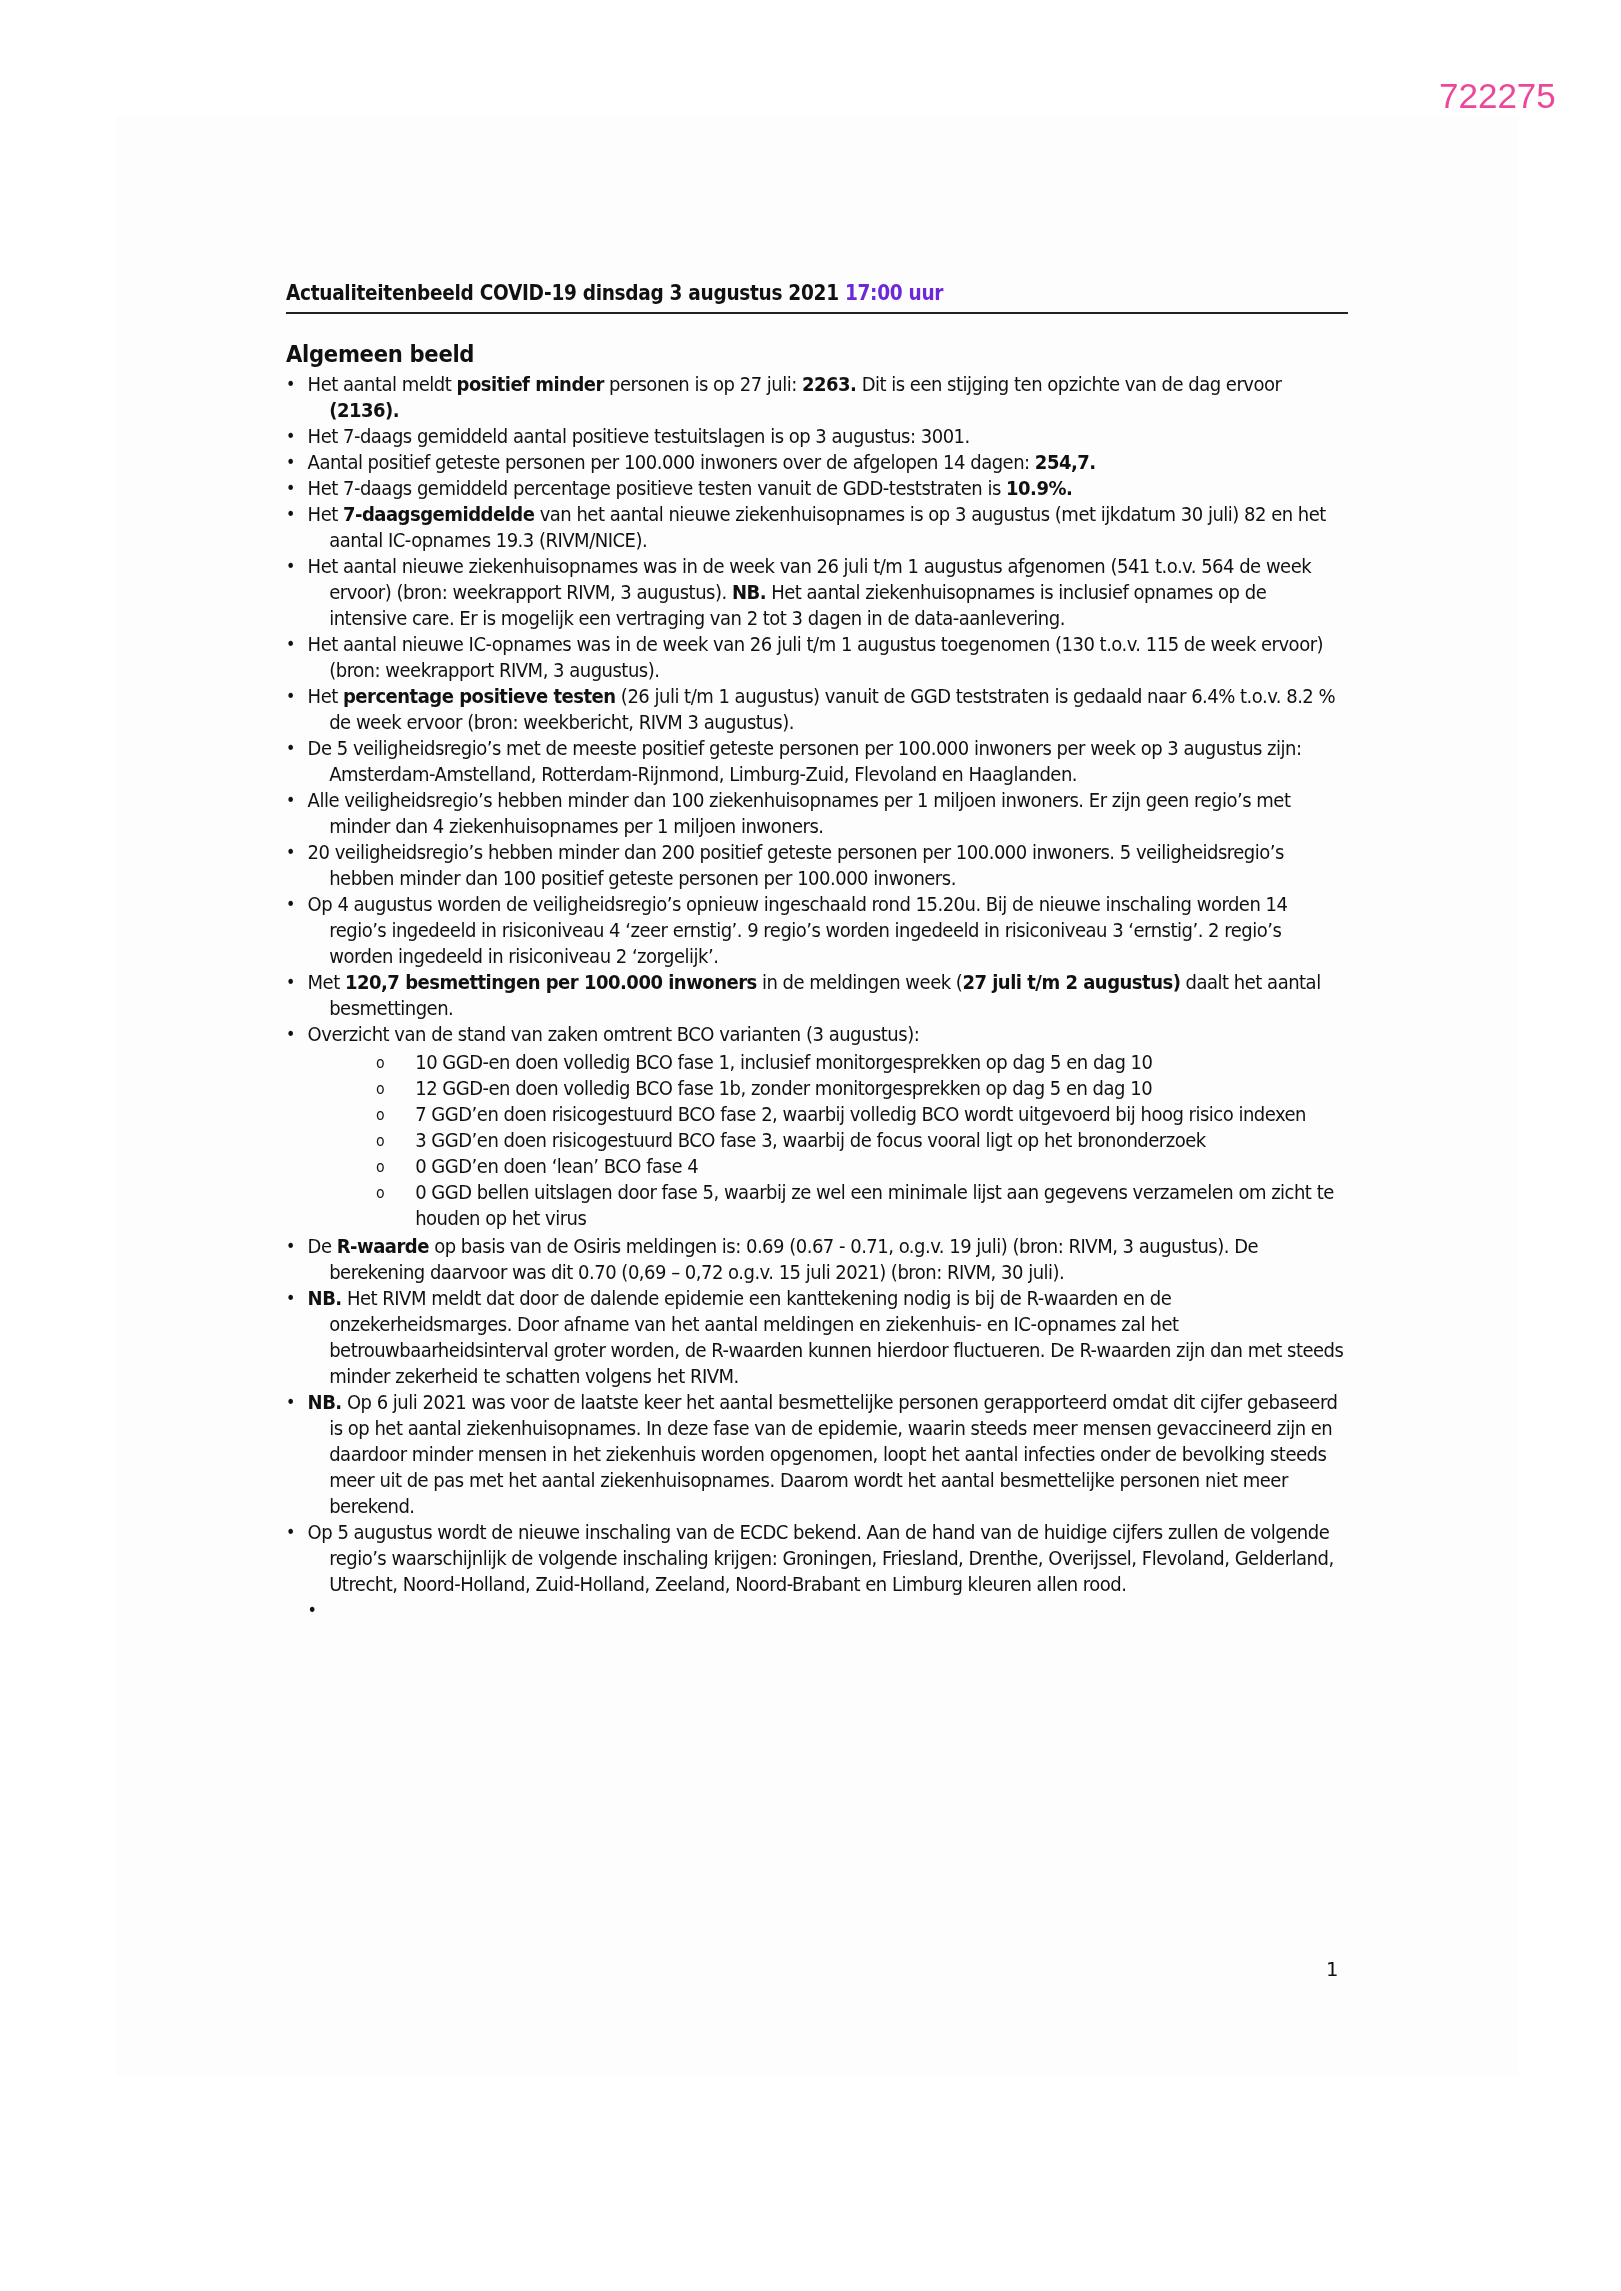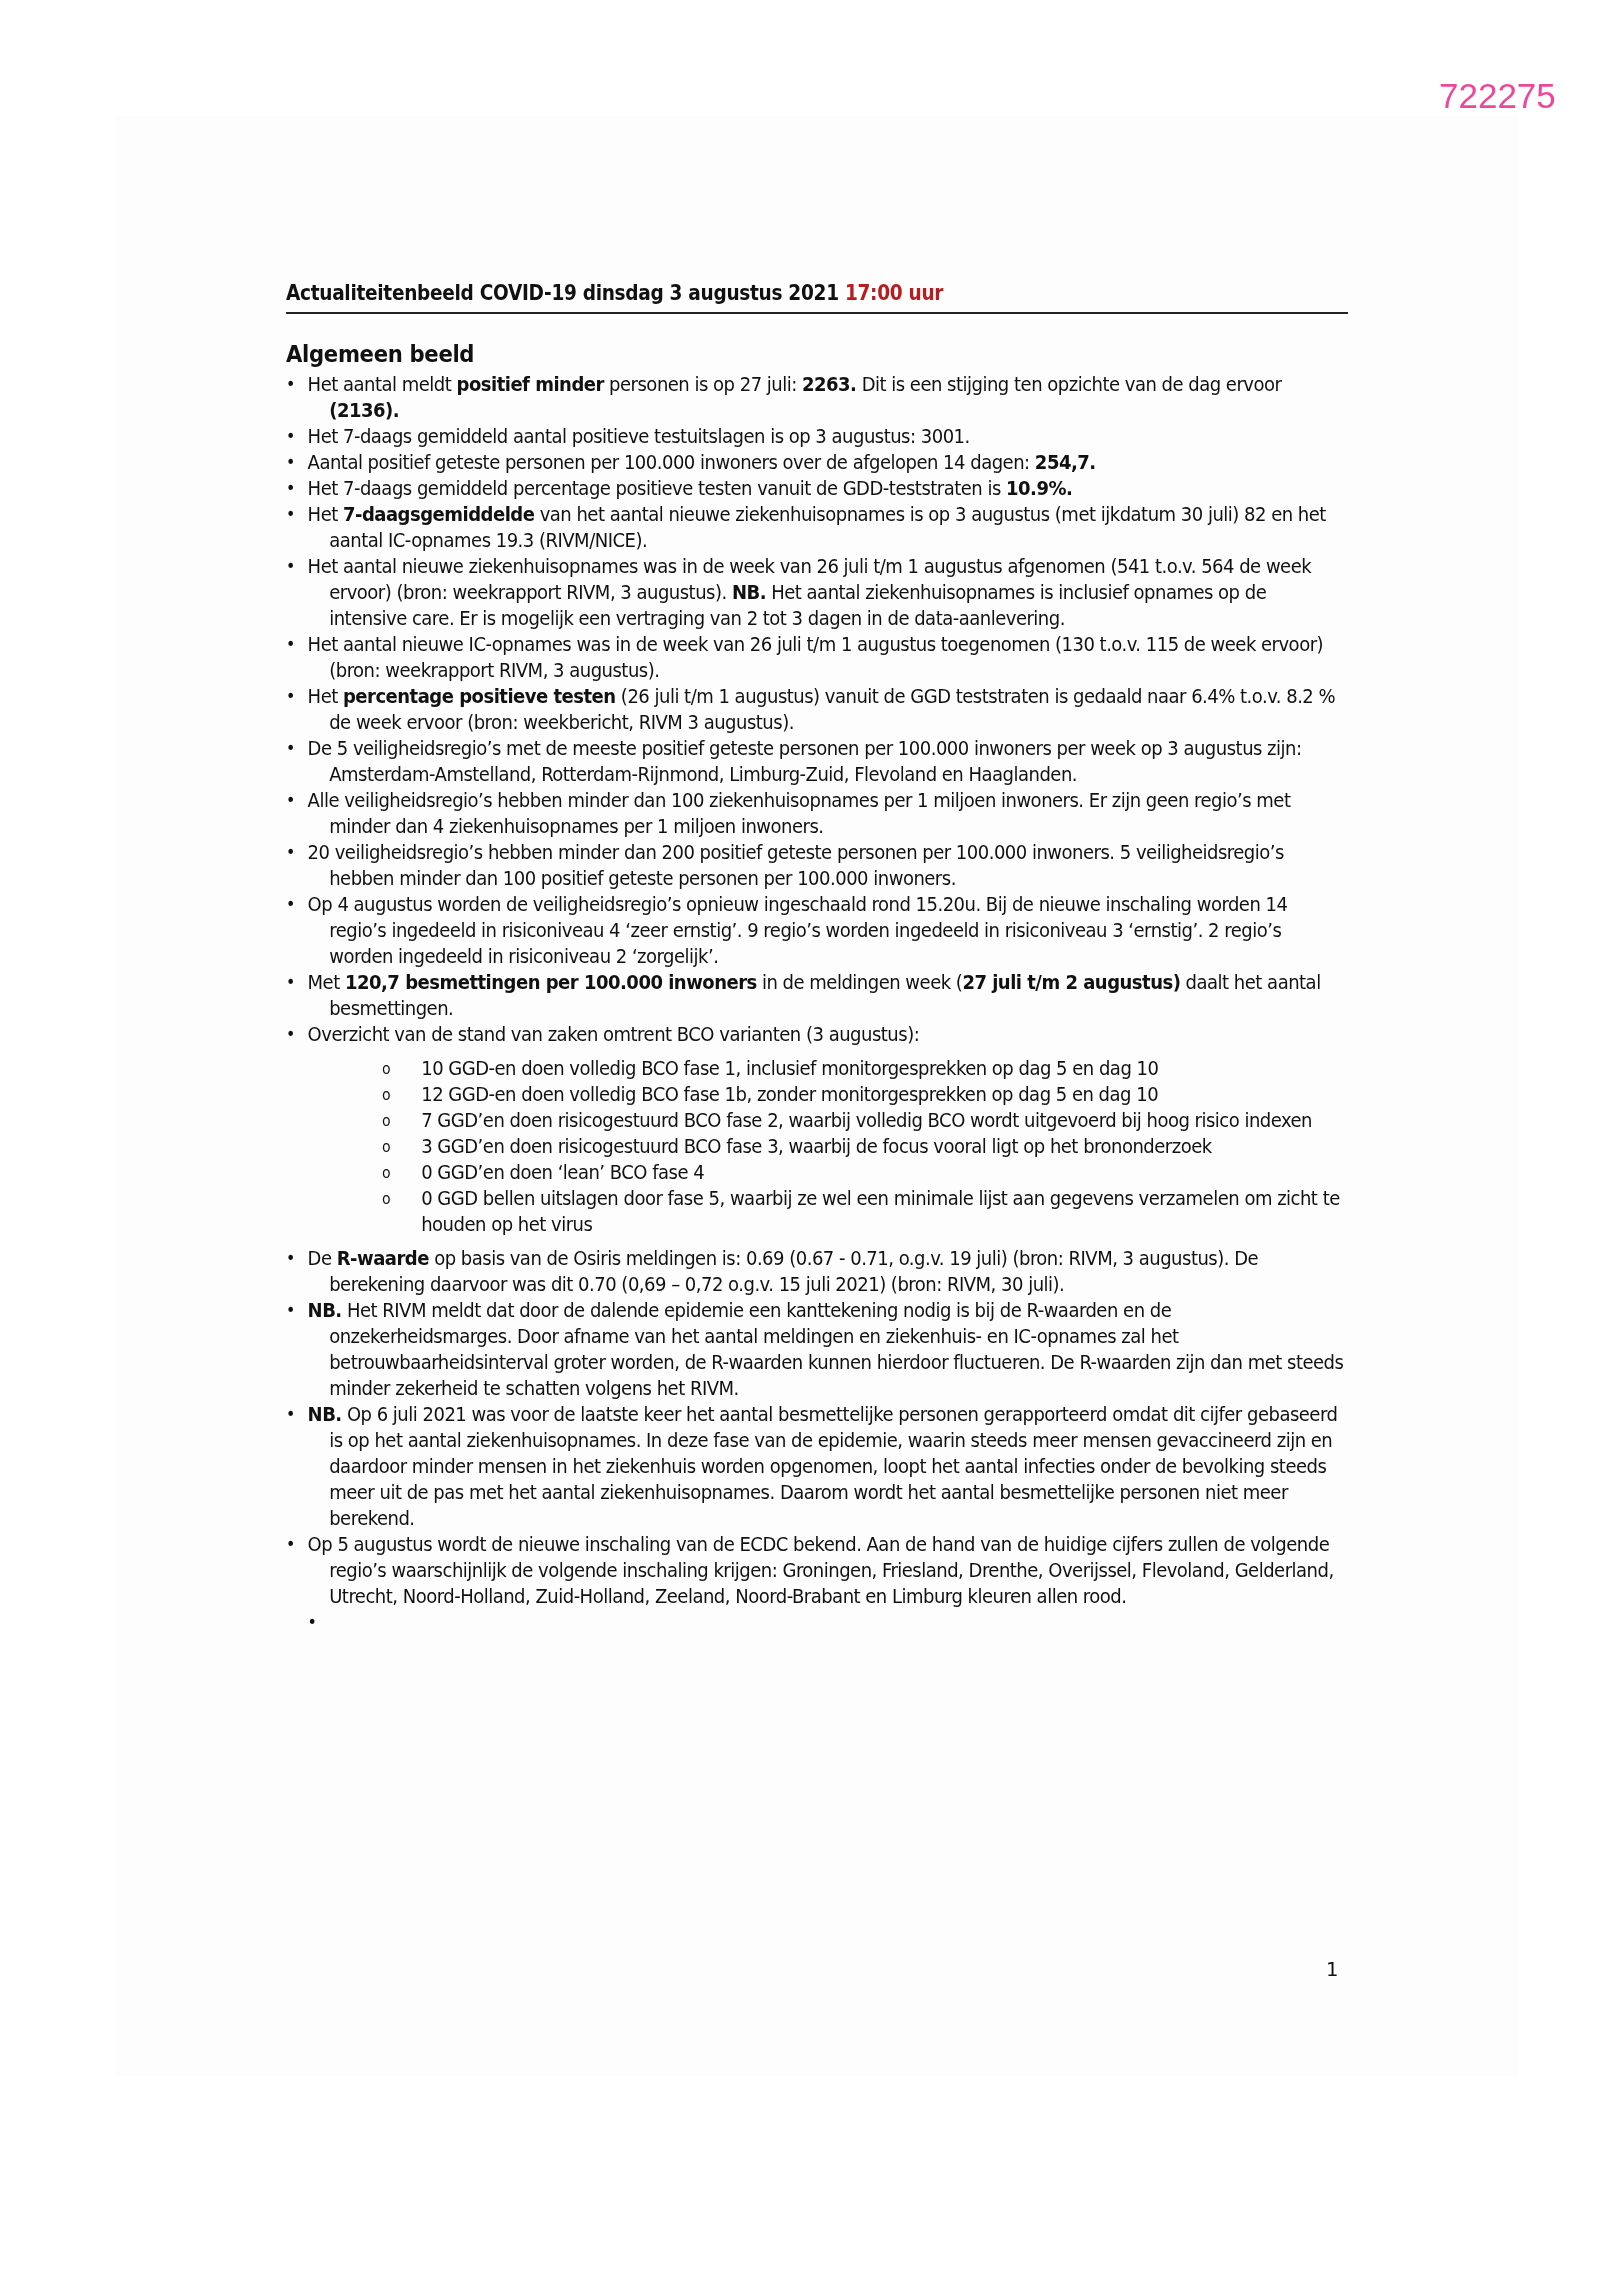--- a/index.html
+++ b/index.html
@@ -17,30 +17,30 @@
     font-family: "Liberation Sans", sans-serif; font-size: 35px; color: #ec4899;
   }
   .page {
     position: absolute; left: 286px; top: 280px; width: 1062px;
     font-size: 20px; line-height: 26px; letter-spacing: -0.5px;
   }
   .title {
     font-weight: bold; font-size: 20.6px; padding-bottom: 5.9px;
     border-bottom: 2px solid #222; letter-spacing: -0.3px;
   }
-  .title .red { color: #b91c1c; }
+  .title .red { color: #6d28d9; }
   .heading { font-weight: bold; font-size: 23.5px; margin-top: 27.4px; margin-bottom: 3.9px; letter-spacing: -0.3px; }
   ul.bullets { list-style: none; margin: 0; padding: 0; }
   ul.bullets > li { position: relative; padding-left: 21.6px; text-indent: 0; }
   ul.bullets > li::before {
     content: "\2022"; position: absolute; left: 0; top: 0; font-size: 17.6px;
   }
   
   ul.bullets > li p { margin: 0; padding-left: 21.6px; text-indent: -21.6px; }
-  ul.sub { list-style: none; margin: 8px; padding: 0 0 0 84px; }
+  ul.sub { list-style: none; margin: 2px; padding: 0 0 0 84px; }
   ul.sub > li { position: relative; padding-left: 21.6px; }
   ul.sub > li::before { content: "o"; position: absolute; left: -17.6px; top: 1px; font-size: 15.7px; }
   b { font-weight: bold; }
   .empty-bullet { padding-left: 43px !important; }
   .empty-bullet::before { left: 21.6px !important; }
   .page-number {
     position: absolute; left: 1326px; top: 1958px; font-size: 19.6px;
     font-family: "DejaVu Sans", sans-serif;
   }
 </style>

